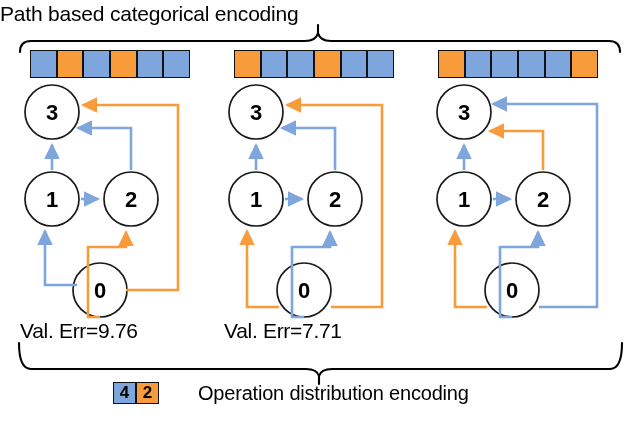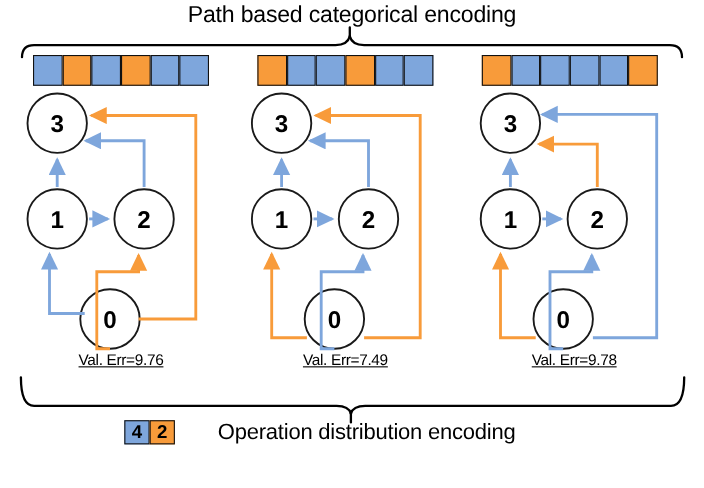--- a/index.html
+++ b/index.html
@@ -1,22 +1,22 @@
 <!DOCTYPE html>
 <html><head>
 <meta charset="utf-8">
 <style>
   html,body{margin:0;padding:0;background:#ffffff;}
   body{width:640px;height:444px;overflow:hidden;font-family:"Liberation Sans",sans-serif;color:#000;}
   #fig{position:relative;width:640px;height:444px;}
-  .title{position:absolute;left:0;top:2px;width:640px;text-align:center;font-size:21px;font-weight:400;letter-spacing:-0.2px;}
+  .title{position:absolute;left:0;top:2px;width:640px;font-size:21px;font-weight:400;letter-spacing:-0.2px;}
   .svg-layer{position:absolute;left:0;top:0;width:640px;height:444px;}
   .barcell{position:absolute;box-sizing:border-box;border:1.6px solid #111;}
   .enc-bar{position:absolute;height:28px;}
-  .verr{position:absolute;font-size:14px;text-align:center;letter-spacing:-0.3px;text-decoration:underline;}
+  .verr{position:absolute;font-size:21px;letter-spacing:-0.3px;}
   .legend-box{position:absolute;display:flex;}
   .legend-cell{box-sizing:border-box;width:23px;height:22px;border:1.5px solid #111;font-size:17px;font-weight:bold;display:flex;align-items:center;justify-content:center;font-family:"Liberation Sans",sans-serif;}
   .legend-label{position:absolute;font-size:20px;letter-spacing:-0.2px;}
   .caption{position:absolute;left:0;top:424px;width:640px;text-align:center;font-family:"Liberation Serif",serif;font-size:17px;color:#000;white-space:nowrap;overflow:hidden;}
   .node-label{position:absolute;font-size:22px;font-weight:bold;text-align:center;font-family:"Liberation Sans",sans-serif;}
 </style>
 </head>
 <body>
 
 <div id="fig">
@@ -125,22 +125,21 @@
   <div class="enc-bar" id="bar2" style="left:438px;top:50px;width:160px;">
       <div class="barcell" style="left: 0px; top: 0px; width: 26.6667px; height: 28px; background: rgb(248, 155, 58);"></div>
       <div class="barcell" style="left: 26.6667px; top: 0px; width: 26.6667px; height: 28px; background: rgb(126, 166, 220);"></div>
       <div class="barcell" style="left: 53.3333px; top: 0px; width: 26.6667px; height: 28px; background: rgb(126, 166, 220);"></div>
       <div class="barcell" style="left: 80px; top: 0px; width: 26.6667px; height: 28px; background: rgb(126, 166, 220);"></div>
       <div class="barcell" style="left: 106.667px; top: 0px; width: 26.6667px; height: 28px; background: rgb(126, 166, 220);"></div>
       <div class="barcell" style="left: 133.333px; top: 0px; width: 26.6667px; height: 28px; background: rgb(248, 155, 58);"></div>
     </div>
 
   <div class="verr" style="left:20px;top:319px;width:180px;">Val. Err=9.76</div>
-  <div class="verr" style="left:224px;top:319px;width:180px;">Val. Err=7.49</div>
-  <div class="verr" style="left:432px;top:319px;width:180px;">Val. Err=9.78</div>
+  <div class="verr" style="left:224px;top:319px;width:180px;">Val. Err=7.71</div>
 
   <div class="legend-box" id="legend-cells" style="left:113px;top:382px;">
       <div class="legend-cell" style="background: rgb(126, 166, 220);">4</div>
       <div class="legend-cell" style="background: rgb(248, 155, 58);">2</div>
     </div>
   <div class="legend-label" style="left:168px;top:382px;margin-left:30px;">Operation distribution encoding</div>
 
 </div>
 
 </body></html>

